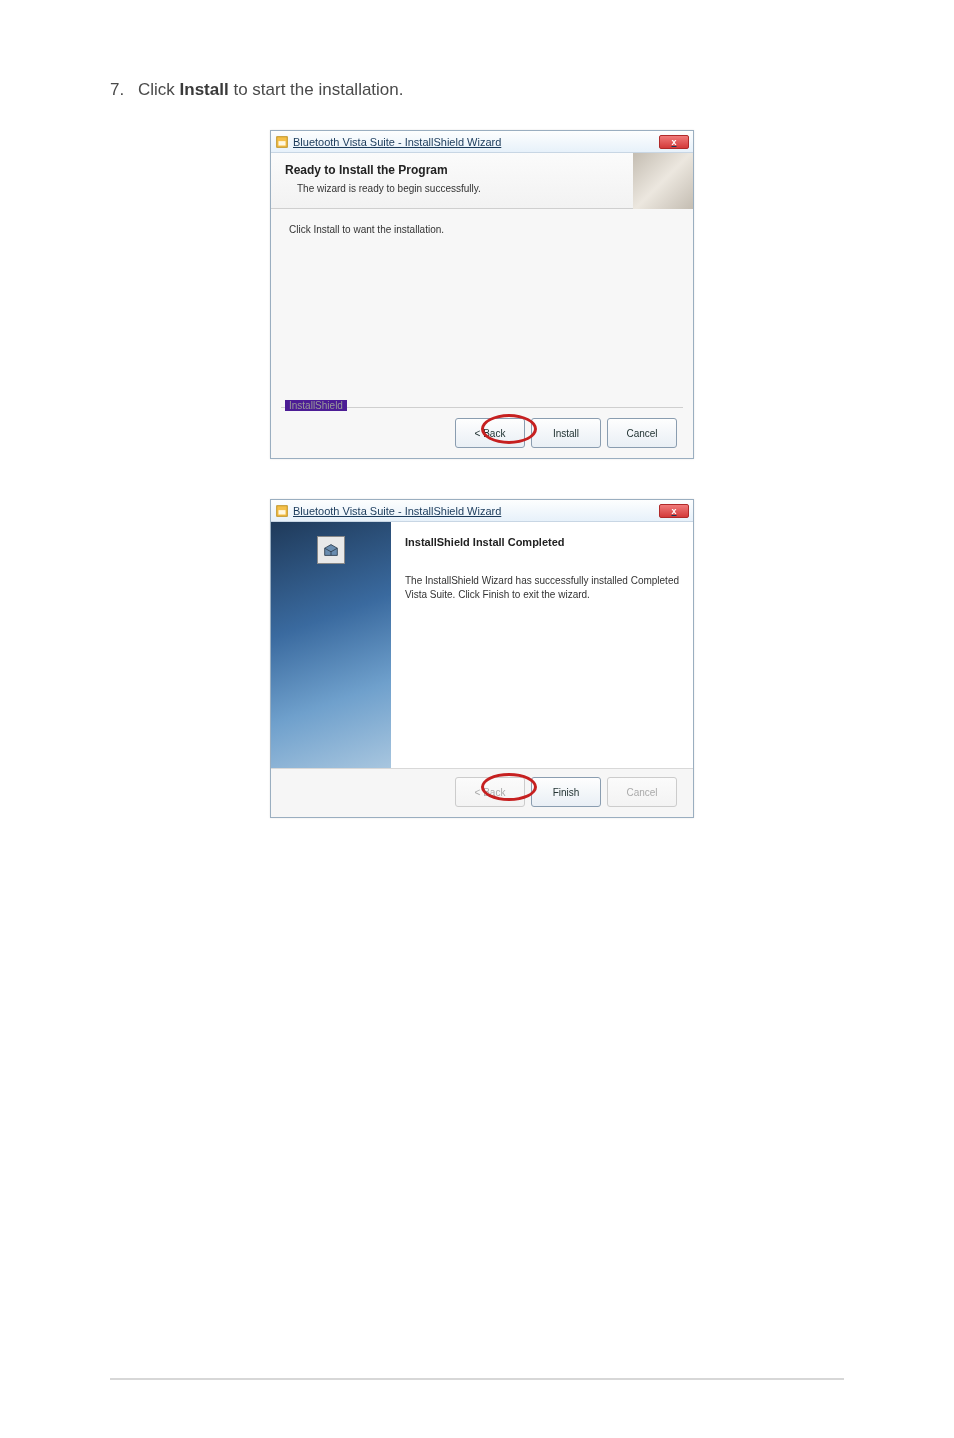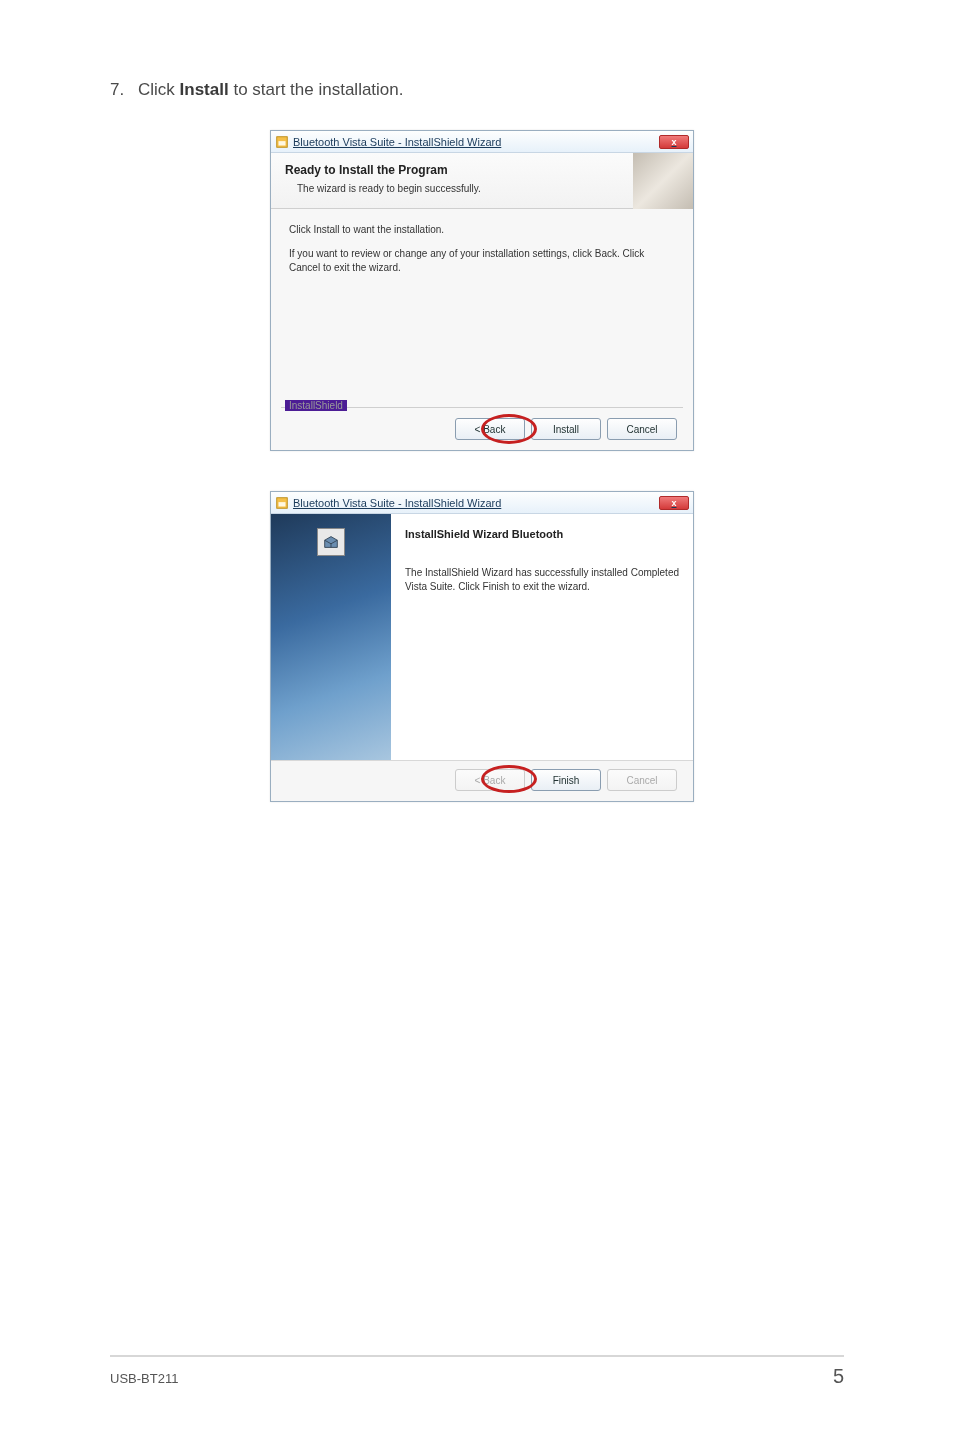--- a/index.html
+++ b/index.html
@@ -19,21 +19,21 @@
   .header1 { position: relative; padding: 10px 14px 12px 14px; border-bottom: 1px solid #cfcfcf; background: linear-gradient(#fbfbfb,#f2f2f2); min-height: 56px; }
   .header1 .h-title { font-weight: bold; font-size: 12px; color: #222; margin-bottom: 6px; }
   .header1 .h-sub { font-size: 10px; color: #333; padding-left: 12px; }
   .header1 .h-img { position: absolute; right: 0; top: 0; width: 60px; height: 56px; background: linear-gradient(135deg,#c4bdb2 0%, #ece7df 50%, #c4bdb2 100%); }
   .body1 { padding: 14px 18px; font-size: 10px; color: #333; min-height: 190px; background: #f7f7f7; }
   .body1 p { margin-bottom: 10px; line-height: 1.4; }
   .footer-area { position: relative; padding: 2px 10px 10px 10px; background: #f7f7f7; }
   .fieldset-line { position: relative; border-top: 1px solid #cfcfcf; margin: 6px 0 10px 0; }
   .fieldset-label { position: absolute; top: -8px; left: 4px; background: #4c1d95; padding: 0 4px; font-size: 10px; color: #999; }
   .btnrow { display: flex; justify-content: flex-end; gap: 6px; padding-right: 6px; }
-  .btn { min-width: 70px; height: 22px; font-size: 10px; border: 1px solid #8a9db0; border-radius: 3px; background: linear-gradient(#fefefe,#e9eff5); color: #233; display: inline-flex; align-items: center; justify-content: center; padding: 0 10px; }
+  .btn { min-width: 70px; height: 30px; font-size: 10px; border: 1px solid #8a9db0; border-radius: 3px; background: linear-gradient(#fefefe,#e9eff5); color: #233; display: inline-flex; align-items: center; justify-content: center; padding: 0 10px; }
   .btn.disabled { color: #aaa; border-color: #ccc; background: linear-gradient(#fbfbfb,#f3f3f3); }
   .circle { position: absolute; border: 3px solid #c62020; border-radius: 50%; pointer-events: none; }
   .btnrow-wrap { position: relative; }
 
   
   .body2 { display: flex; min-height: 246px; background: #fff; }
   .side-img { width: 120px; background: linear-gradient(160deg,#1f3a5a 0%, #3a6a9f 40%, #6fa0cc 70%, #a8c6df 100%); position: relative; }
   .side-badge { position: absolute; top: 14px; left: 50%; transform: translateX(-50%); width: 28px; height: 28px; background: #e9e9e9; border: 1px solid #888; display: flex; align-items: center; justify-content: center; }
   .side-badge svg { width: 18px; height: 18px; }
   .body2-content { flex: 1; padding: 14px 14px; font-size: 10px; color: #333; }
@@ -69,21 +69,20 @@
         <span class="tb-title">Bluetooth Vista Suite - InstallShield Wizard</span>
         <span class="tb-close">x</span>
       </div>
       <div class="header1">
         <div class="h-title">Ready to Install the Program</div>
         <div class="h-sub">The wizard is ready to begin successfully.</div>
         <div class="h-img"></div>
       </div>
       <div class="body1">
         <p>Click Install to want the installation.</p>
-        <p>If you want to review or change any of your installation settings, click Back. Click Cancel to exit the wizard.</p>
       </div>
       <div class="footer-area">
         <div class="fieldset-line">
           <span class="fieldset-label">InstallShield</span>
         </div>
         <div class="btnrow-wrap">
           <div class="btnrow">
             <div class="btn">&lt; Back</div>
             <div class="btn">Install</div>
             <div class="btn">Cancel</div>
@@ -111,38 +110,34 @@
         <div class="side-img">
           <div class="side-badge">
             <svg viewBox="0 0 20 20">
                 <polygon points="3,8 10,4 17,8 17,16 3,16" fill="#6a8db0" stroke="#345"></polygon>
                 <polyline points="3,8 10,12 17,8" fill="none" stroke="#345"></polyline>
                 <line x1="10" y1="12" x2="10" y2="16" stroke="#345"></line>
               </svg>
           </div>
         </div>
         <div class="body2-content">
-          <div class="c-title">InstallShield Wizard Bluetooth</div>
+          <div class="c-title">InstallShield Install Completed</div>
           <p>The InstallShield Wizard has successfully installed Completed Vista Suite. Click Finish to exit the wizard.</p>
         </div>
       </div>
       <div class="footer2">
         <div class="btnrow-wrap">
           <div class="btnrow">
             <div class="btn disabled">&lt; Back</div>
             <div class="btn">Finish</div>
             <div class="btn disabled">Cancel</div>
           </div>
           <div class="circle" style="width:56px;height:28px;left:200px;top:-4px;"></div>
         </div>
       </div>
     </div>
   </div>
 
   <div class="page-footer">
     <hr class="hr">
-    <div class="pf-row">
-      <span>USB-BT211</span>
-      <span class="pf-right">5</span>
-    </div>
   </div>
 
 </div>
 
 </body></html>

